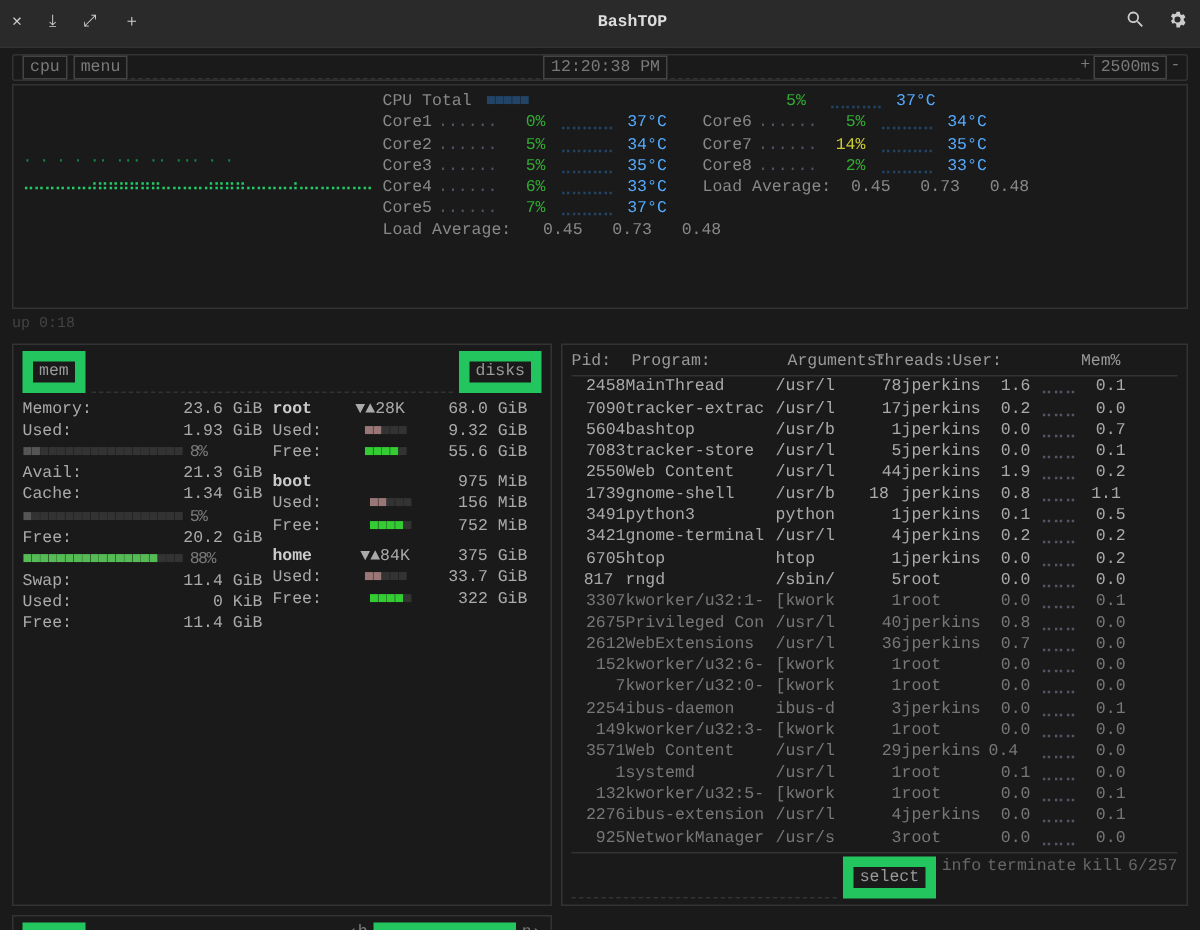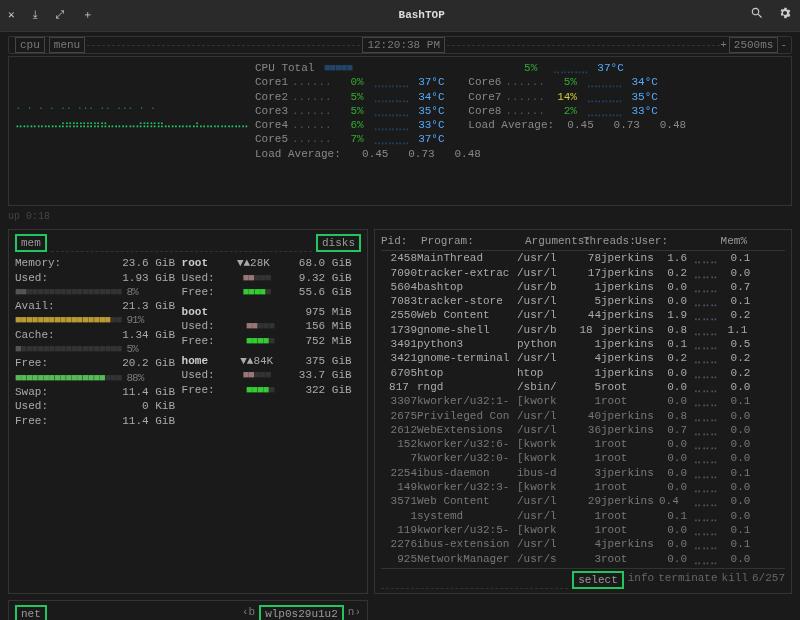--- a/index.html
+++ b/index.html
@@ -3,39 +3,39 @@
 <meta charset="utf-8">
 <style>
 *{margin:0;padding:0;box-sizing:border-box;font-family:'Courier New',monospace;font-size:11px;line-height:1.3}
 body{background:#1a1a1a;color:#888;width:800px;height:620px;overflow:hidden}
 .titlebar{height:32px;background:#2a2a2a;display:flex;align-items:center;padding:0 8px;border-bottom:1px solid #333}
 .titlebar-left{display:flex;gap:18px;color:#ccc}
 .titlebar-title{flex:1;text-align:center;color:#ddd;font-weight:bold}
 .titlebar-right{display:flex;gap:14px;color:#ccc}
 .icon{cursor:pointer}
 .app{padding:4px 8px;color:#7a7a7a}
-.topbar{display:flex;border:1px solid #333;border-radius:2px;padding:0 4px;height:18px;align-items:center}
+.topbar{display:flex;border:1px solid #333;border-radius:2px;padding:0 4px;height:18px;}
 .lblbox{border:1px solid #444;padding:0 4px;margin:0 2px}
 .spacer{flex:1;border-bottom:1px dashed #333}
 .cpubox{border:1px solid #333;margin-top:2px;padding:4px 6px 6px 6px;height:150px;display:flex}
 .cpu-left{width:240px;color:#184;font-size:10px;letter-spacing:-1px;padding-top:40px}
 .cpu-right{flex:1}
 .cpu-header{display:flex;justify-content:space-between}
 .cpu-name{border:1px solid #444;padding:0 6px;color:#ccc}
 .core-row{display:flex;gap:4px;color:#888}
 .core-row span{white-space:pre}
 .pct-g{color:#3a3}
 .pct-y{color:#cc3}
 .temp{color:#5af}
 .bars{color:#246;letter-spacing:-1px}
 .uptime{color:#444;margin-top:4px;font-size:10px}
 .mid{display:flex;gap:6px;margin-top:6px}
 .mem-panel{border:1px solid #333;width:360px;padding:4px 6px}
 .panel-hdr{display:flex;gap:4px;margin-bottom:4px}
-.panel-tag{border:2px solid #22c55e;padding:0 4px;color:#999}
+.panel-tag{border:7px solid #22c55e;padding:0 4px;color:#999}
 .mem-row{display:flex;justify-content:space-between;color:#aaa}
 .gauge{letter-spacing:-1px;font-size:10px}
 .g0{color:#333}.g1{color:#555}.g2{color:#977}.g3{color:#b93}.g4{color:#5b5}.g5{color:#3c3}
 .proc-panel{border:1px solid #333;flex:1;padding:4px 6px}
 .proc-hdr{display:flex;gap:2px;font-size:10px}
 .proc-hdr span{white-space:nowrap}
 .phdr{color:#999;display:flex;gap:4px;border-bottom:1px solid #333;padding-bottom:2px}
 .phdr span{white-space:pre}
 .prow{display:flex;color:#777;font-size:10px}
 .prow span{white-space:pre}
@@ -170,21 +170,20 @@
           </div>
         <div class="mem-row">
             <span>Used:</span>
             <span>1.93 GiB</span>
           </div>
         <div class="gauge"><span class="g1">■■</span><span class="g0">■■■■■■■■■■■■■■■■■</span> <span>8%</span></div>
         <div class="mem-row">
             <span>Avail:</span>
             <span>21.3 GiB</span>
           </div>
-        <div class="gauge"><span class="g3">■■■■■■■■■■■■■■■■■</span><span class="g0">■■</span> <span>91%</span></div>
         <div class="mem-row">
             <span>Cache:</span>
             <span>1.34 GiB</span>
           </div>
         <div class="gauge"><span class="g1">■</span><span class="g0">■■■■■■■■■■■■■■■■■■</span> <span>5%</span></div>
         <div class="mem-row">
             <span>Free:</span>
             <span>20.2 GiB</span>
           </div>
         <div class="gauge"><span class="g4">■■■■■■■■■■■■■■■■</span><span class="g0">■■■</span> <span>88%</span></div>
@@ -443,21 +442,21 @@
             <span style="width:36px;text-align:right">1</span> 
             <span style="width:100px">systemd</span>
             <span style="width:54px">/usr/l</span>
             <span style="width:30px;text-align:right">1</span> 
             <span style="width:58px">root</span>
             <span style="width:28px;text-align:right">0.1</span>
             <span class="dim"> ⣀⣀⣀ </span>
             <span style="width:26px;text-align:right">0.0</span>
           </div>
           <div class="prow">
-            <span style="width:36px;text-align:right">119</span> 
+            <span style="width:36px;text-align:right">132</span> 
             <span style="width:100px">kworker/u32:5-</span>
             <span style="width:54px">[kwork</span>
             <span style="width:30px;text-align:right">1</span> 
             <span style="width:58px">root</span>
             <span style="width:28px;text-align:right">0.0</span>
             <span class="dim"> ⣀⣀⣀ </span>
             <span style="width:26px;text-align:right">0.1</span>
           </div>
           <div class="prow">
             <span style="width:36px;text-align:right">2276</span> 

